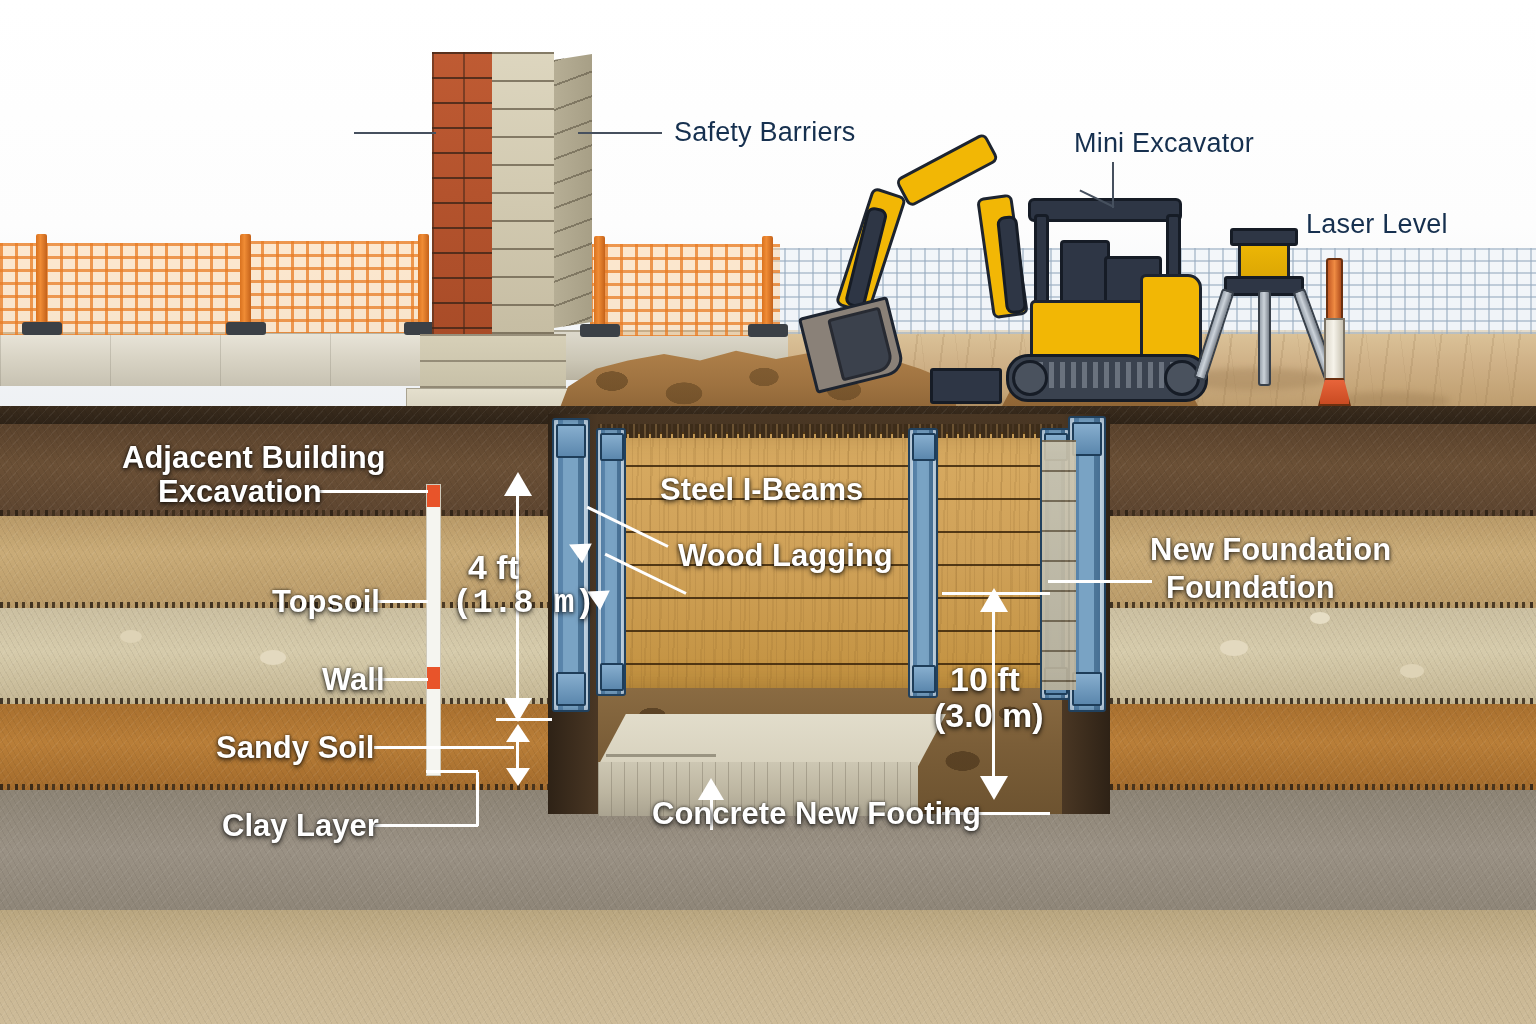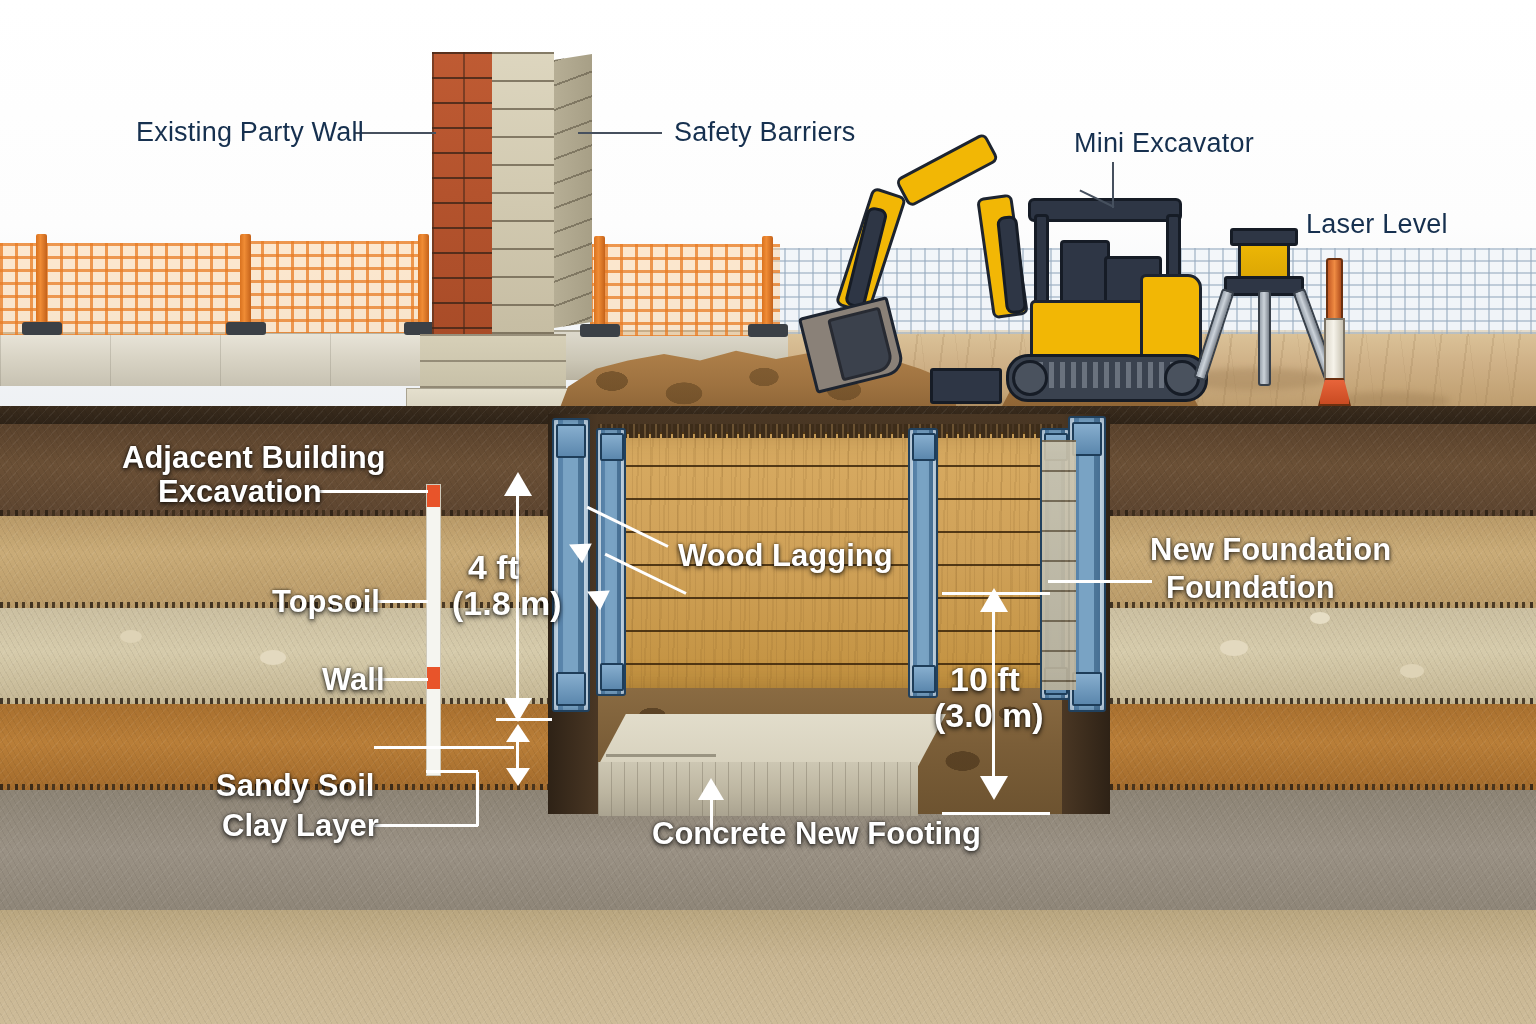--- a/index.html
+++ b/index.html
@@ -390,38 +390,38 @@
 
   <div class="lwhite-v" style="left:992px;top:600px;height:180px;"></div>
   <div class="arrowhead" style="left:980px;top:588px;border-left:14px solid transparent;border-right:14px solid transparent;border-bottom:24px solid #ffffff;"></div>
   <div class="arrowhead" style="left:980px;top:776px;border-left:14px solid transparent;border-right:14px solid transparent;border-top:24px solid #ffffff;"></div>
   <div class="lwhite" style="left:942px;top:592px;width:108px;"></div>
   <div class="lwhite" style="left:942px;top:812px;width:108px;"></div>
 
   <div class="lwhite-v" style="left:710px;top:790px;height:40px;"></div>
   <div class="arrowhead" style="left:698px;top:778px;border-left:13px solid transparent;border-right:13px solid transparent;border-bottom:22px solid #ffffff;"></div>
 
-  <div class="lbl-dark" style="left:136px;top:117px;">Existing Party Wall</div>
   <div class="lbl-dark" style="left:674px;top:117px;">Safety Barriers</div>
   <div class="lbl-dark" style="left:1074px;top:128px;">Mini Excavator</div>
   <div class="lbl-dark" style="left:1306px;top:209px;">Laser Level</div>
 
   <div class="lbl-white big" style="left:122px;top:440px;">Adjacent Building</div>
   <div class="lbl-white big" style="left:158px;top:474px;">Excavation</div>
 
   <div class="lbl-white big" style="left:272px;top:584px;">Topsoil</div>
   <div class="lbl-white big" style="left:322px;top:662px;">Wall</div>
-  <div class="lbl-white big" style="left:216px;top:768px;">Sandy Soil</div>
+  <div class="lbl-white big" style="left:216px;top:730px;">Sandy Soil</div>
   <div class="lbl-white big" style="left:222px;top:808px;">Clay Layer</div>
 
+  <div class="lbl-white big" style="left:660px;top:472px;">Steel I-Beams</div>
   <div class="lbl-white" style="left:1150px;top:532px;font-size:31px;">New Foundation</div>
 
   <div class="lbl-white big" style="left:678px;top:538px;">Wood Lagging</div>
   <div class="lbl-white" style="left:1166px;top:570px;font-size:31px;">Foundation</div>
 
-  <div class="lbl-white big" style="left:652px;top:816px;">Concrete New Footing</div>
+  <div class="lbl-white big" style="left:652px;top:796px;">Concrete New Footing</div>
 
   <div class="lbl-white dim" style="left:468px;top:550px;">4 ft</div>
-  <div class="lbl-white dim" style="left:452px;top:586px;">(1.8 m)</div>
+  <div class="lbl-white dim" style="left:452px;top:586px;font-family:Liberation Mono, monospace;">(1.8 m)</div>
   <div class="lbl-white dim" style="left:950px;top:662px;">10 ft</div>
   <div class="lbl-white dim" style="left:934px;top:698px;">(3.0 m)</div>
 
 </div>
 
 </body></html>

